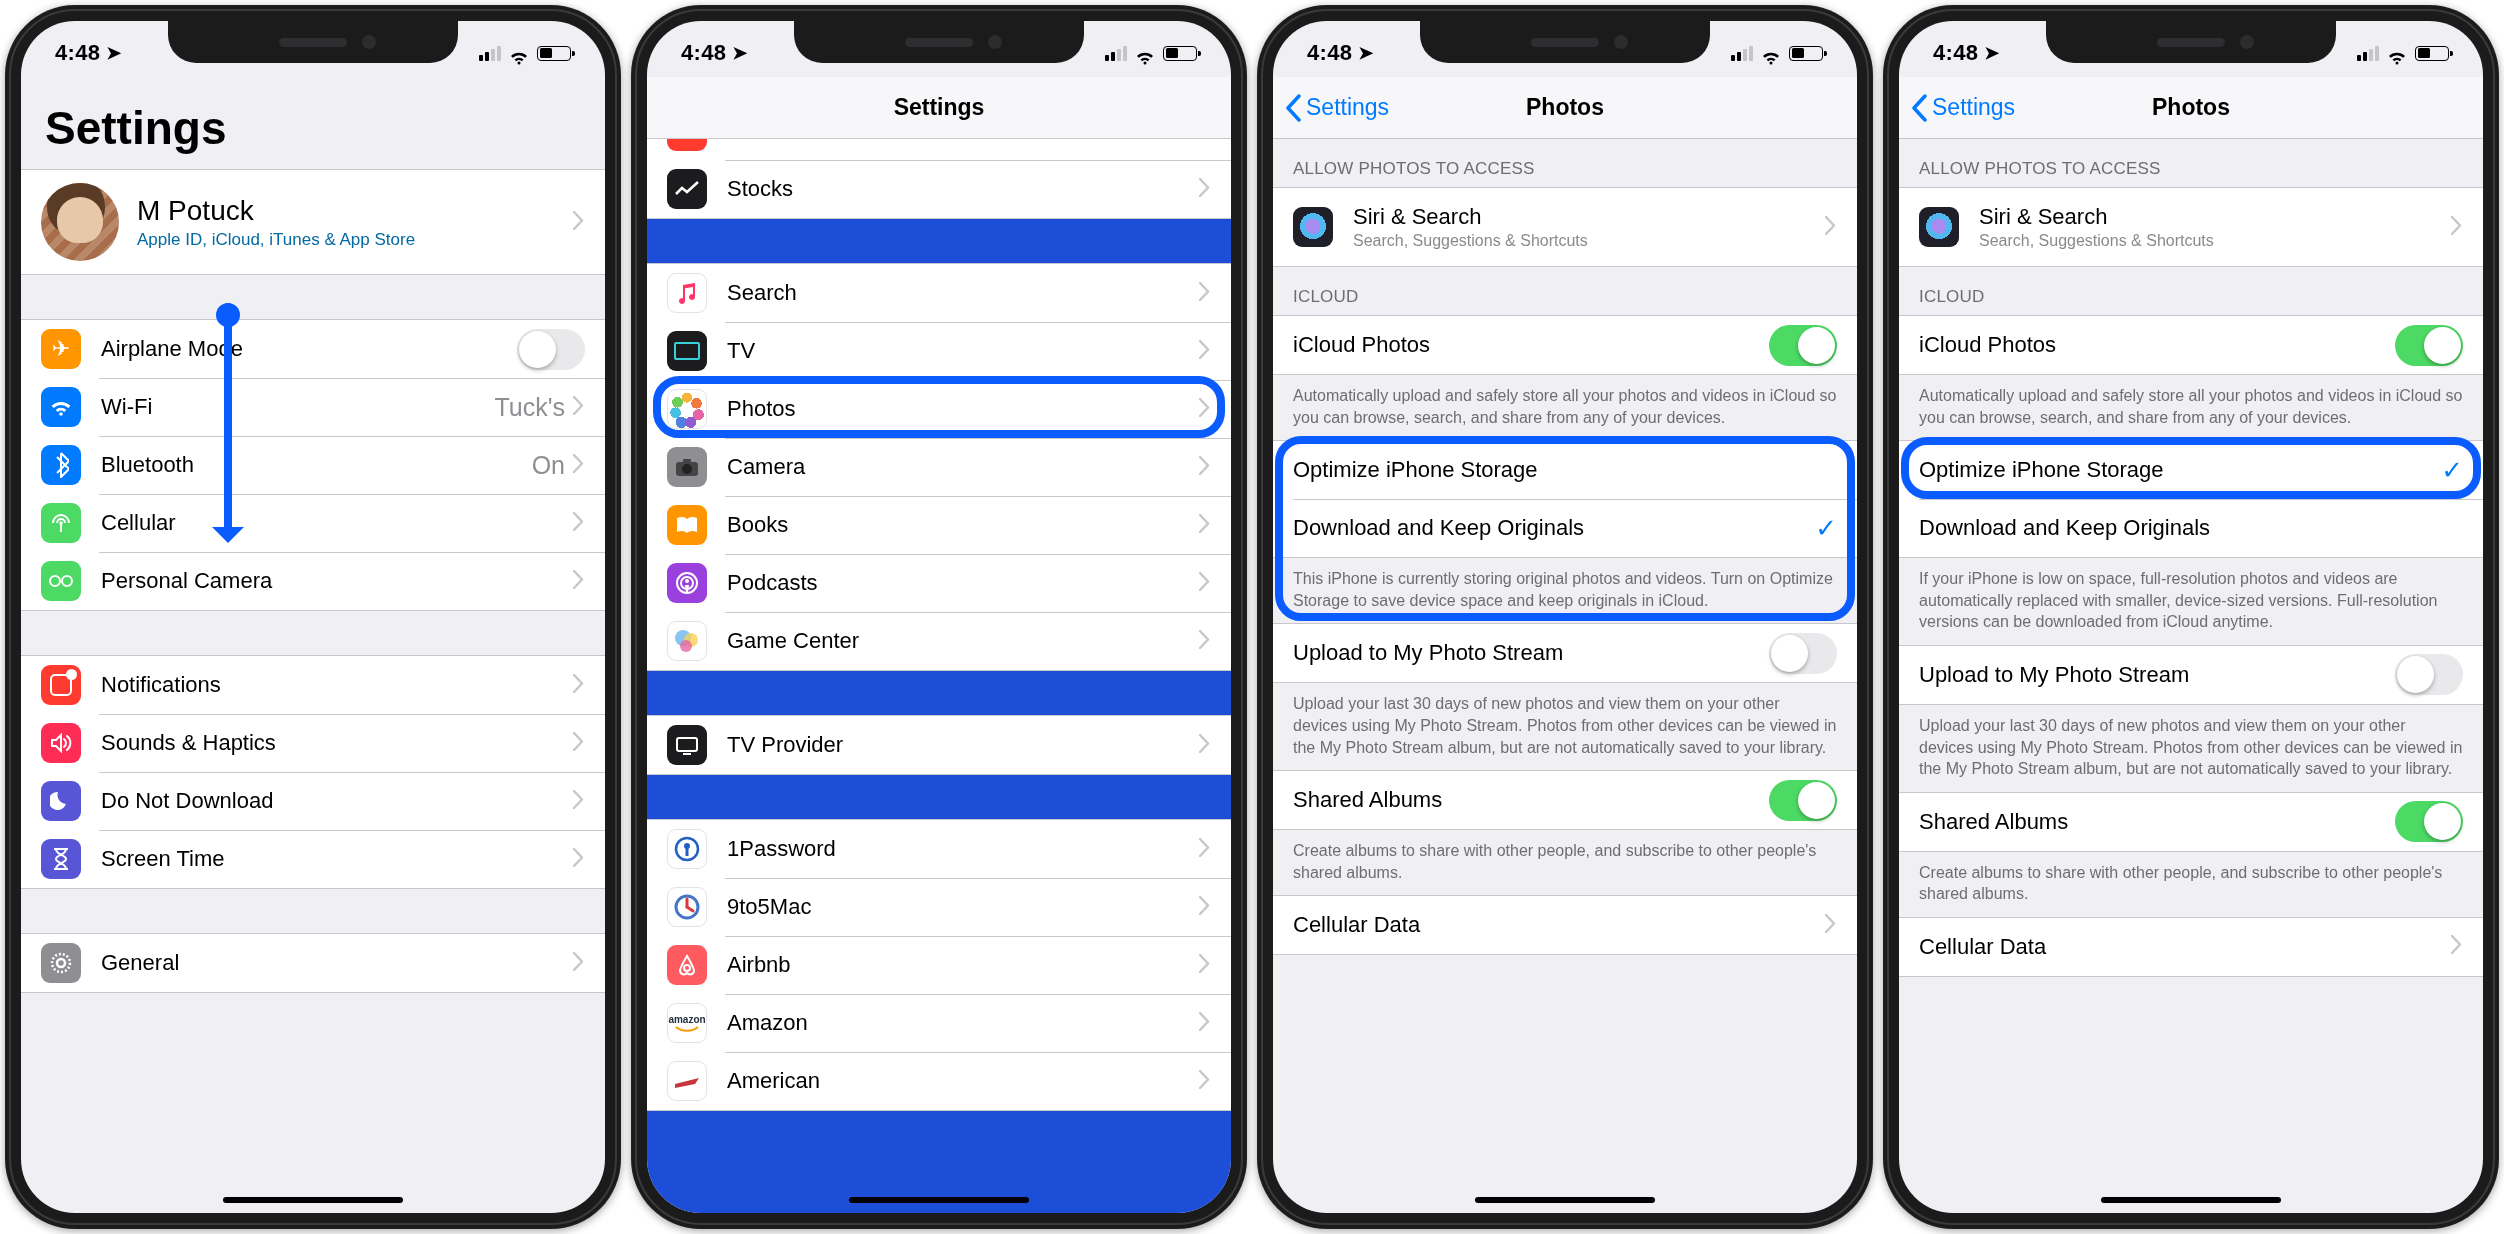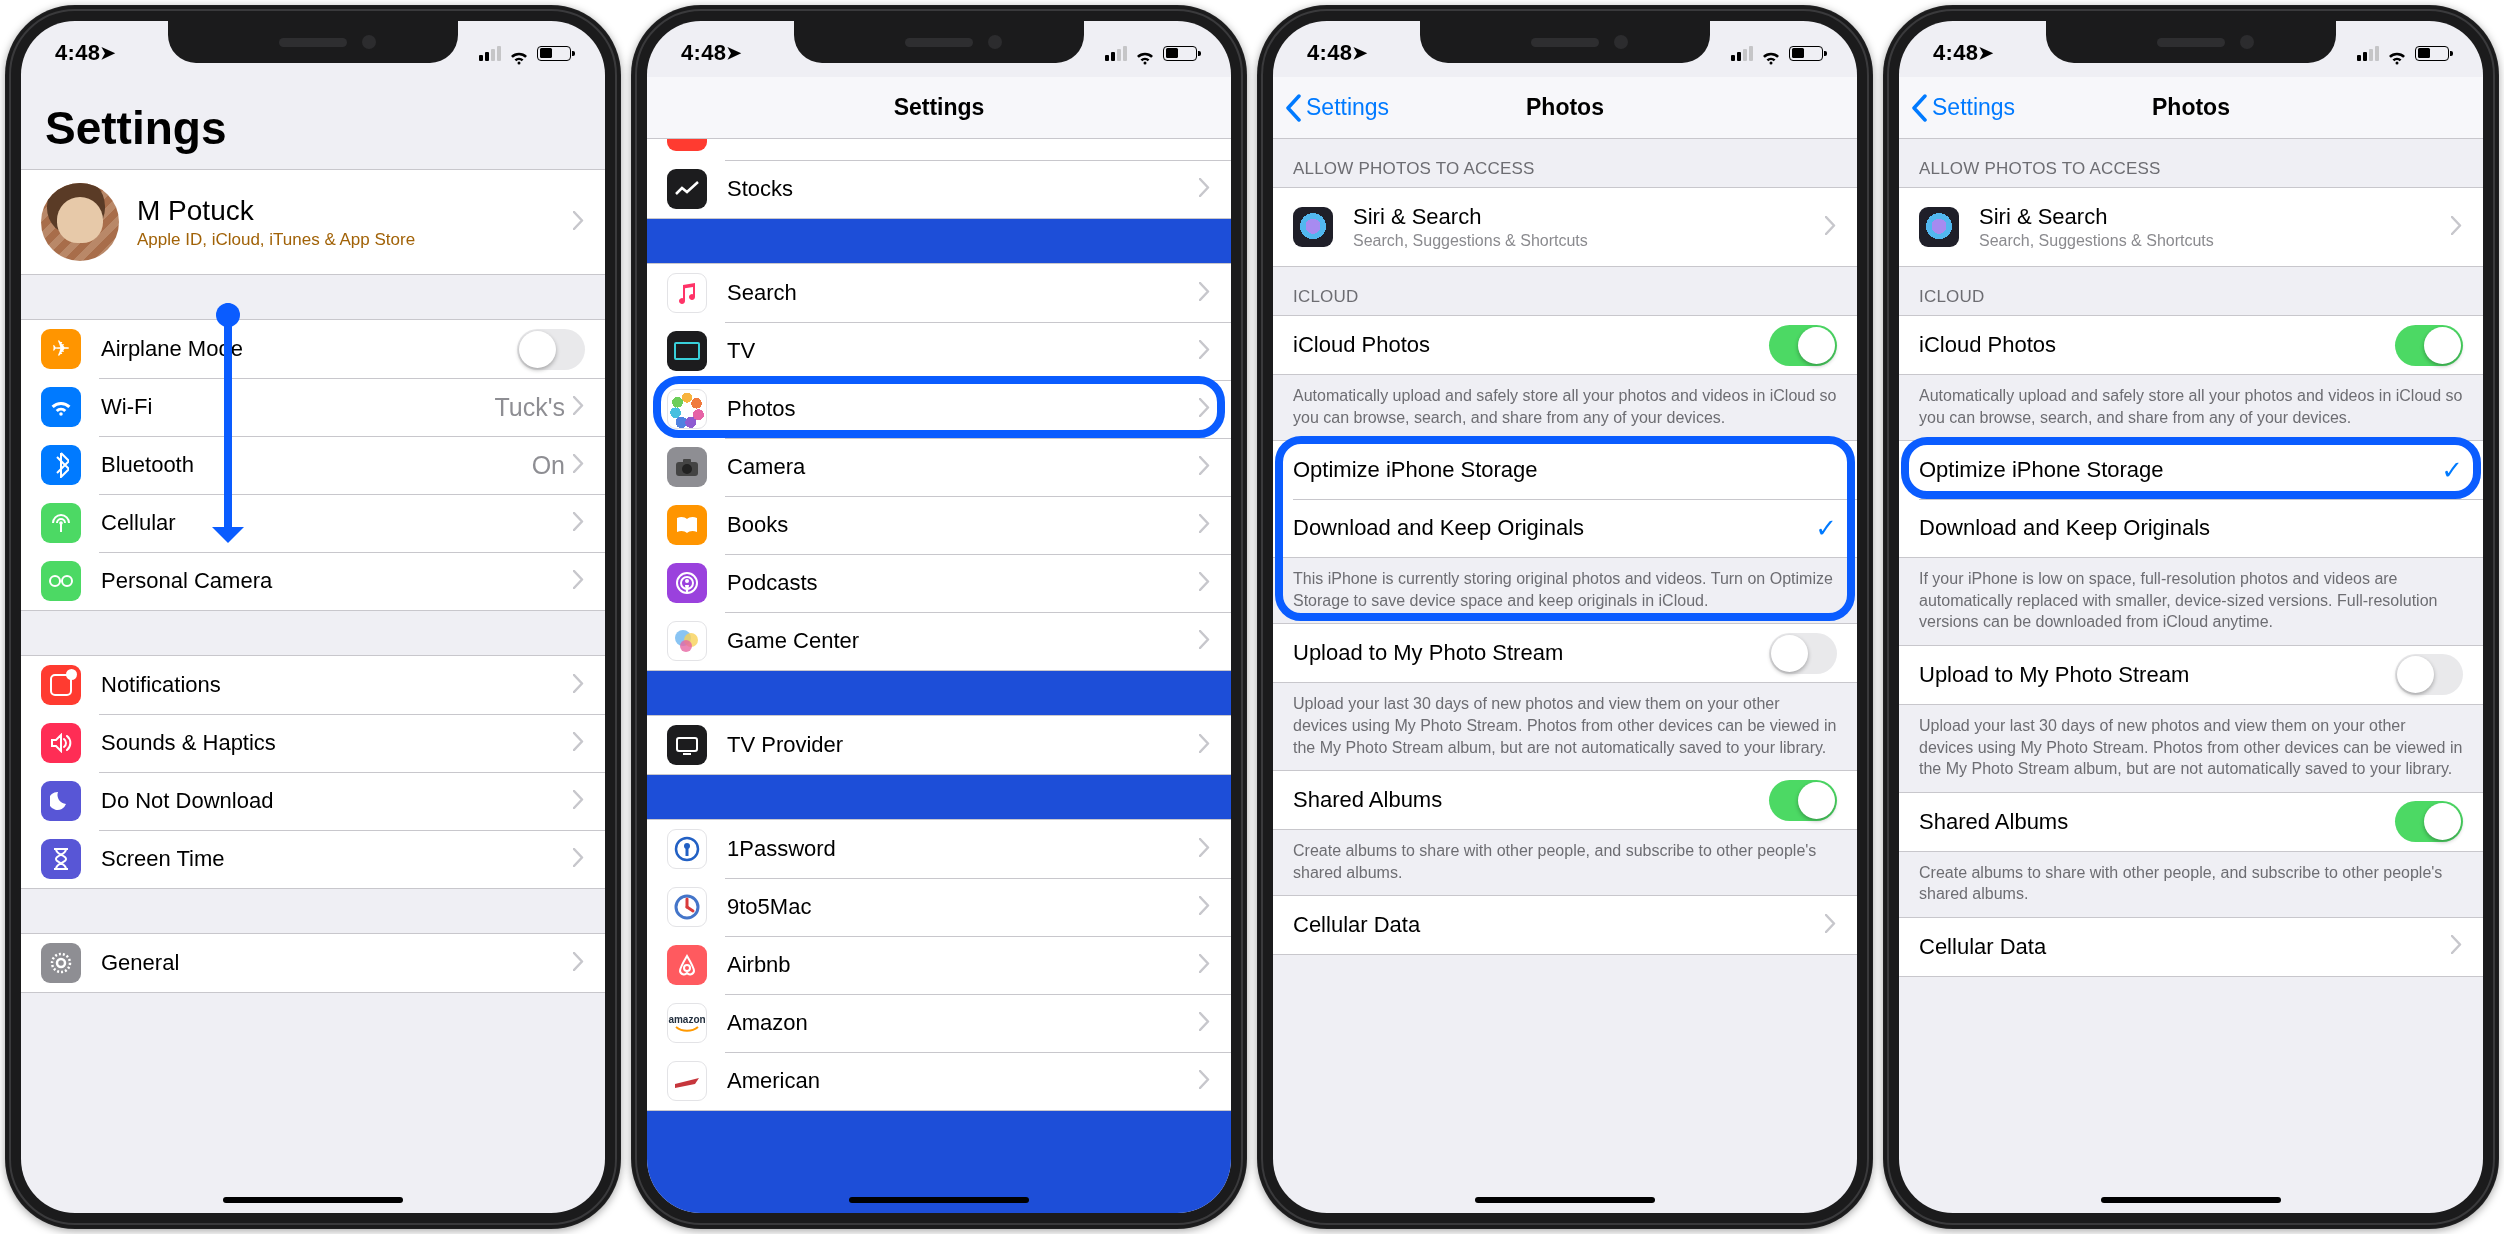--- a/index.html
+++ b/index.html
@@ -4,21 +4,21 @@
 <style>
   * { margin:0; padding:0; box-sizing:border-box; font-family:-apple-system,"SF Pro Text","Helvetica Neue",Arial,sans-serif; -webkit-font-smoothing:antialiased; }
   body { background:#fff; display:flex; gap:10px; padding:5px; }
   .phone { width:617px; height:1224px; background:#1b1b1c; border-radius:70px; padding:16px; position:relative; box-shadow:0 2px 8px rgba(0,0,0,0.35), inset 0 0 2px rgba(255,255,255,0.1); }
   .phone::before { content:""; position:absolute; inset:4px; border-radius:66px; border:2px solid #3a3a3c; pointer-events:none; }
   .screen { width:100%; height:100%; background:#efeff4; border-radius:54px; overflow:hidden; position:relative; display:flex; flex-direction:column; }
   .notch { position:absolute; top:0; left:50%; transform:translateX(-50%); width:290px; height:42px; background:#1b1b1c; border-radius:0 0 28px 28px; z-index:60; display:flex; align-items:center; justify-content:center; gap:14px; }
   .notch .speaker { width:68px; height:9px; background:#2e2e30; border-radius:5px; }
   .notch .cam { width:14px; height:14px; background:#2c2c2e; border-radius:50%; position:absolute; right:82px; }
   .statusbar { height:56px; display:flex; justify-content:space-between; align-items:center; padding:8px 34px 0 34px; font-size:22px; font-weight:600; letter-spacing:0.3px; z-index:55; }
-  .s-left { display:flex; align-items:center; }
+  .s-left { display:flex; align-items:center; gap:6px; }
   .s-right { display:flex; align-items:center; gap:7px; }
   .signal { display:flex; align-items:flex-end; gap:2px; }
   .signal span { width:4px; background:#000; border-radius:1px; }
   .signal span:nth-child(1){height:6px}.signal span:nth-child(2){height:9px}.signal span:nth-child(3){height:12px;background:#c5c5c7}.signal span:nth-child(4){height:15px;background:#c5c5c7}
   .wifi-icon { width:22px; height:16px; }
   .battery { width:34px; height:15px; border:1.5px solid #000; border-radius:4px; position:relative; }
   .battery::after { content:""; position:absolute; right:-5px; top:4px; width:3px; height:5px; background:#000; border-radius:0 2px 2px 0; }
   .battery .fill { position:absolute; inset:1.5px; width:40%; background:#000; border-radius:1.5px; }
   .loc-arrow { font-size:18px; }
   .content { flex:1; overflow:hidden; position:relative; }
@@ -40,21 +40,21 @@
   .chevron svg { width:12px; height:19px; }
   .switch { width:68px; height:41px; border-radius:21px; position:relative; }
   .switch .knob { position:absolute; top:2px; width:37px; height:37px; background:#fff; border-radius:50%; box-shadow:0 2px 4px rgba(0,0,0,0.3); }
   .switch.on { background:#4cd964; } .switch.on .knob { right:2px; }
   .switch.off { background:#e9e9eb; } .switch.off .knob { left:2px; }
   .check { color:#007aff; font-size:26px; }
   .profile-cell { min-height:104px; padding:12px 20px; }
   .avatar { width:78px; height:78px; border-radius:50%; margin-right:18px; background:linear-gradient(135deg,#a86d4a 25%,#b98868 25%,#b98868 50%,#a86d4a 50%,#a86d4a 75%,#b98868 75%); background-size:20px 20px; display:flex; align-items:center; justify-content:center; position:relative; overflow:hidden; }
   .avatar::after{ content:""; position:absolute; width:46px; height:46px; background:#e7c9a9; border-radius:50% 50% 45% 45%; top:14px; box-shadow:-4px -14px 0 6px #5a3b26; }
   .profile-text .name { font-size:28px; }
-  .profile-text .sub { font-size:17px; color:#a16207; margin-top:3px; }
+  .profile-text .sub { font-size:17px; color:#0369a1; margin-top:3px; }
   .siri-cell { min-height:78px; }
   .siri-icon { width:40px; height:40px; border-radius:9px; margin-right:20px; background:radial-gradient(circle at 50% 48%, #a78bf0 0 26%, #52b7ef 26% 45%, #1f1f29 45%); }
   .siri-text .t1 { font-size:22px; }
   .siri-text .t2 { font-size:16px; color:#8a8a8e; margin-top:2px; }
   .highlight { position:absolute; border:8px solid #0a5cff; border-radius:26px; z-index:40; pointer-events:none; }
   .arrow-annot { position:absolute; width:8px; background:#0a5cff; z-index:40; border-radius:4px; }
   .arrow-annot::after { content:""; position:absolute; bottom:-20px; left:50%; transform:translateX(-50%); border:16px solid transparent; border-top-color:#0a5cff; }
   .arrow-annot::before { content:""; position:absolute; top:0; left:50%; transform:translateX(-50%); width:24px; height:24px; background:#0a5cff; border-radius:50%; }
   .homebar { position:absolute; bottom:10px; left:50%; transform:translateX(-50%); width:180px; height:6px; background:#000; border-radius:4px; z-index:55; }
   .photos-icon { background:radial-gradient(circle at 50% 20%, #f8b43e 0 14%, transparent 14%), radial-gradient(circle at 75% 35%, #f07a3e 0 14%, transparent 14%), radial-gradient(circle at 80% 65%, #e663a6 0 14%, transparent 14%), radial-gradient(circle at 60% 85%, #8e5bd1 0 14%, transparent 14%), radial-gradient(circle at 35% 85%, #4f81e0 0 14%, transparent 14%), radial-gradient(circle at 20% 60%, #46c0e0 0 14%, transparent 14%), radial-gradient(circle at 25% 32%, #6dce5a 0 14%, transparent 14%), #fff; border:1px solid #e3e3e6; }

